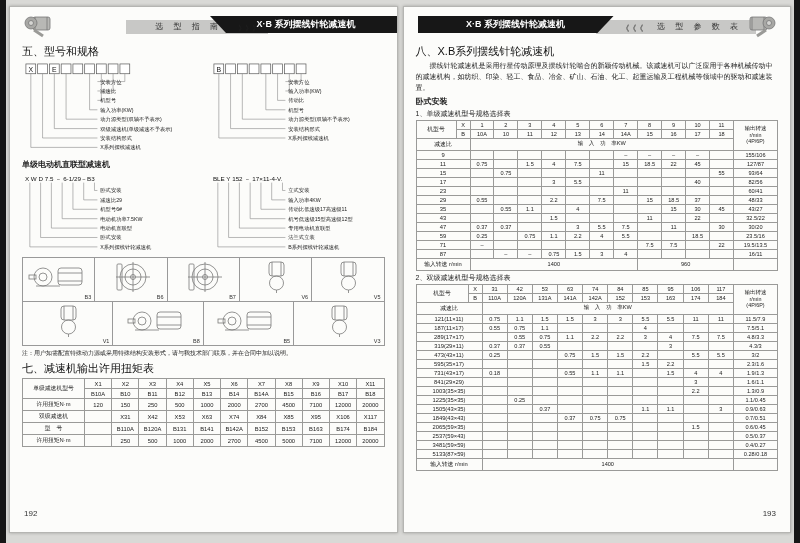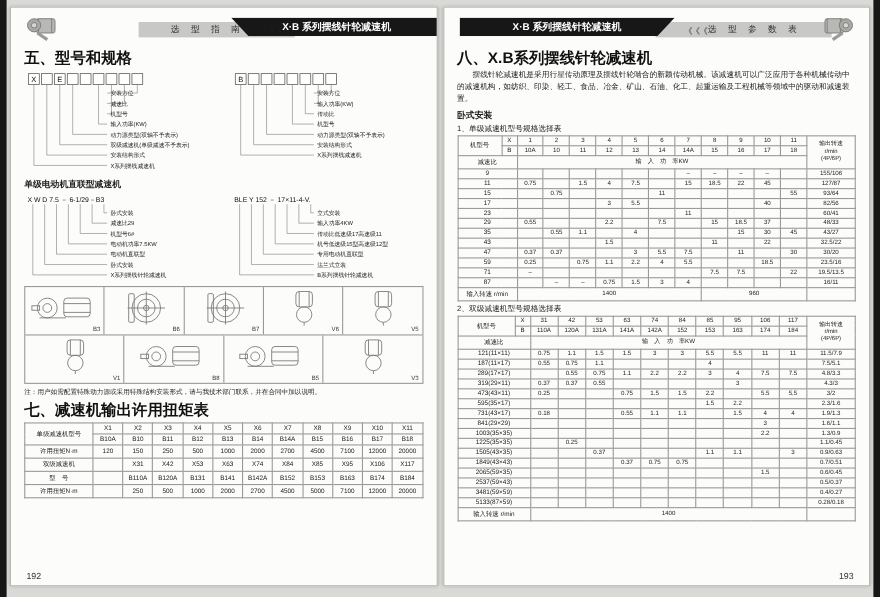--- a/index.html
+++ b/index.html
@@ -8,21 +8,21 @@
   .scan { width:800px; height:543px; background:#d9d9d6; border-left:6px solid #161616; border-right:6px solid #161616; display:flex; gap:5px; padding:6px 3px 10px 3px; }
   .page { width:391px; height:527px; background:#fcfcfa; border:1px solid #b5b5b2; box-shadow:0 0 3px rgba(0,0,0,.25); position:relative; padding:4px 12px; overflow:hidden; }
 
   
   .hdr { position:relative; height:30px; margin-bottom:0; }
   .gearpic { position:absolute; top:0; width:34px; height:28px; }
   .hdr-bar { position:absolute; top:9px; height:14px; background:#c8c8c6; font-size:8px; letter-spacing:4px; color:#333; line-height:14px; }
   .hdr-banner { position:absolute; top:5px; height:17px; background:#171717; color:#fff; font-size:9px; font-weight:bold; line-height:17px; text-align:center; z-index:2; }
   .arrows { font-size:8px; letter-spacing:-1px; color:#222; }
 
-  h3.sec { font-size:14px; font-weight:bold; margin:3px 0 2px 0; color:#111; }
+  h3.sec { font-size:11px; font-weight:normal; margin:3px 0 2px 0; color:#111; }
   h4.sub { font-size:8px; font-weight:bold; margin:2px 0 1px 0; }
 
   .diag-row { display:flex; gap:6px; }
   svg text { font-family:"Liberation Sans", sans-serif; }
 
   
   .mgrid { border:1px solid #999; margin-top:2px; }
   .mrow { display:flex; }
   .mrow + .mrow { border-top:1px solid #999; }
   .mcell { flex:1; border-right:1px solid #999; height:43px; position:relative; padding:2px; }
@@ -30,21 +30,21 @@
   .mcell svg { display:block; margin:0 auto; }
   .mcode { position:absolute; right:3px; bottom:1px; font-size:5.5px; color:#333; }
   .note { font-size:6px; margin:3px 0 2px 0; color:#222; }
 
   
   table { border-collapse:collapse; width:100%; table-layout:fixed; }
   td { border:1px solid #9a9a98; font-size:5.6px; text-align:center; padding:1px 0; height:9px; color:#222; overflow:hidden; white-space:nowrap; }
   td.lab { font-size:5.8px; }
   td.pre { white-space:pre-line; font-size:5.4px; line-height:1.25; }
   .tq td { font-size:5.8px; height:10px; }
-  .pageno { position:absolute; bottom:4px; font-size:8px; color:#333; }
+  .pageno { position:absolute; bottom:14px; font-size:8px; color:#333; }
   .pageno.l { left:14px; } .pageno.r { right:14px; }
 
   .para { font-size:7px; line-height:1.55; text-indent:2em; margin:1px 0 2px 0; }
   .ttl-s { font-size:7px; margin:2px 0 1px 0; }
   .tq-lab { width:62px; }
 </style>
 </head>
 <body>
 
 <div class="scan">
@@ -373,21 +373,21 @@
           </tr>
         </tbody>
       </table>
 
     <div class="pageno l">192</div>
   </div>
 
   <div class="page">
     <div class="hdr">
       <div class="hdr-banner" style="left:2px; width:196px; clip-path:polygon(0 0,100% 0,calc(100% - 16px) 100%,0 100%);">X·B 系列摆线针轮减速机</div>
-      <div class="hdr-bar" style="left:180px; width:160px; padding-left:48px; text-align:left;">
+      <div class="hdr-bar" style="left:180px; width:160px; padding-left:48px; text-align:center;">
         <span>选 型 参 数 表</span>
       </div>
       <span class="arrows" style="position:absolute; left:206px; top:12px; z-index:3;">《《《</span>
       <span class="gearpic" style="right:0;">
         <svg viewBox="0 0 34 28" width="34" height="28">
             <g stroke="#777" stroke-width="0.8" fill="#b8b8b5">
           <rect x="6" y="6" width="17" height="13" rx="2"></rect>
               <path d="M8 6v13M20 6v13" fill="none"></path>
           <circle cx="25" cy="12" r="6" fill="#a8a8a5"></circle>
               <circle cx="25" cy="12" r="2.5" fill="#d5d5d2"></circle>

